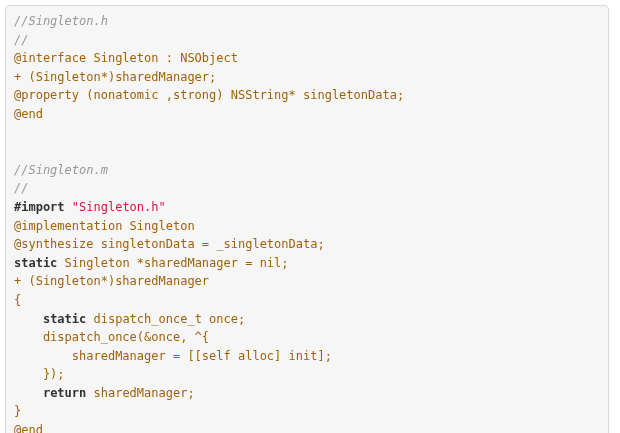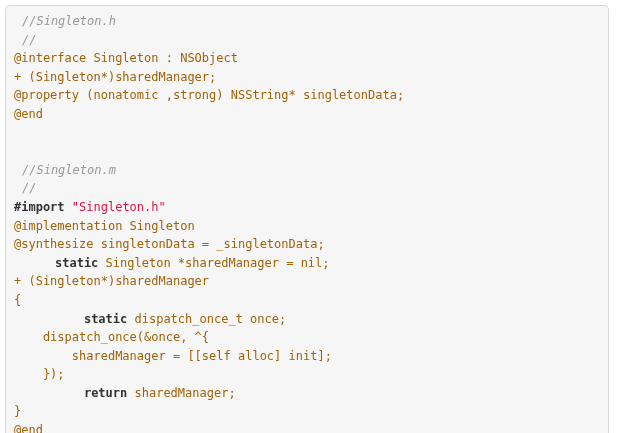--- a/index.html
+++ b/index.html
@@ -38,22 +38,22 @@
     white-space: pre;
     letter-spacing: 0px;
   }
 
   .ln {
     display: block;
     height: 18.6px;
     white-space: pre;
   }
 
-  .tok-comment { color: #999999; font-style: italic; margin-left: 8px; }
-  .tok-keyword { color: #333333; font-weight: bold; margin-left: 41px; }
+  .tok-comment { color: #999999; font-style: italic; }
+  .tok-keyword { color: #333333; font-weight: bold; }
   .tok-preproc { color: #333333; font-weight: bold; }
   .tok-string  { color: #dd1144; }
   .tok-plain   { color: #a16207; }
 </style>
 </head>
 <body>
 
 <div id="code-block">
   <pre id="code-pre"><span class="ln"><span class="tok-comment">//Singleton.h</span></span><span class="ln"><span class="tok-comment">//</span></span><span class="ln"><span class="tok-plain">@interface Singleton : NSObject</span></span><span class="ln"><span class="tok-plain">+ (Singleton*)sharedManager;</span></span><span class="ln"><span class="tok-plain">@property (nonatomic ,strong) NSString* singletonData;</span></span><span class="ln"><span class="tok-plain">@end</span></span><span class="ln">&nbsp;</span><span class="ln">&nbsp;</span><span class="ln"><span class="tok-comment">//Singleton.m</span></span><span class="ln"><span class="tok-comment">//</span></span><span class="ln"><span class="tok-preproc">#import</span><span class="tok-plain"> </span><span class="tok-string">"Singleton.h"</span></span><span class="ln"><span class="tok-plain">@implementation Singleton</span></span><span class="ln"><span class="tok-plain">@synthesize singletonData = _singletonData;</span></span><span class="ln"><span class="tok-keyword">static</span><span class="tok-plain"> Singleton *sharedManager = nil;</span></span><span class="ln"><span class="tok-plain">+ (Singleton*)sharedManager</span></span><span class="ln"><span class="tok-plain">{</span></span><span class="ln"><span class="tok-plain">    </span><span class="tok-keyword">static</span><span class="tok-plain"> dispatch_once_t once;</span></span><span class="ln"><span class="tok-plain">    dispatch_once(&amp;once, ^{</span></span><span class="ln"><span class="tok-plain">        sharedManager = [[self alloc] init];</span></span><span class="ln"><span class="tok-plain">    });</span></span><span class="ln"><span class="tok-plain">    </span><span class="tok-keyword">return</span><span class="tok-plain"> sharedManager;</span></span><span class="ln"><span class="tok-plain">}</span></span><span class="ln"><span class="tok-plain">@end</span></span></pre>
 </div>

